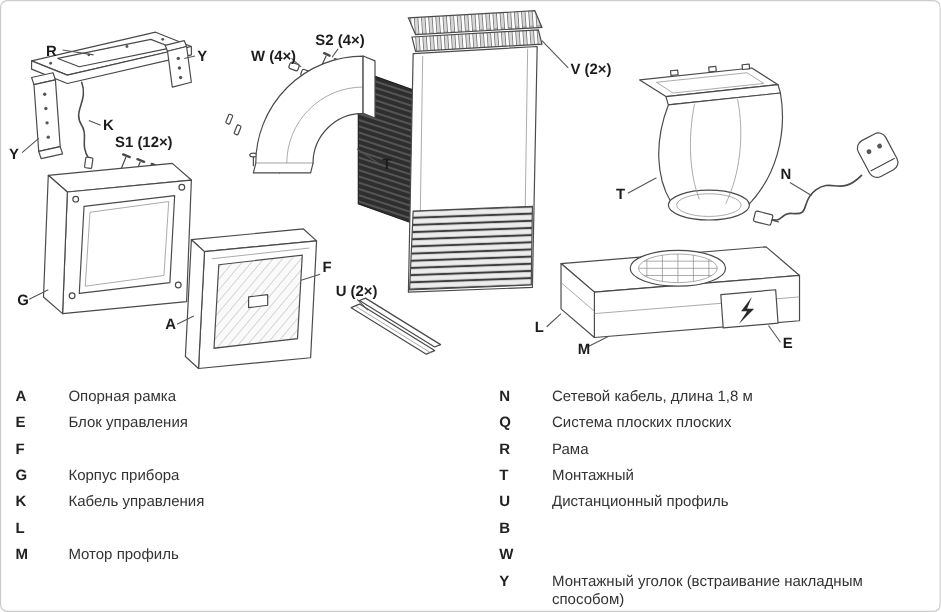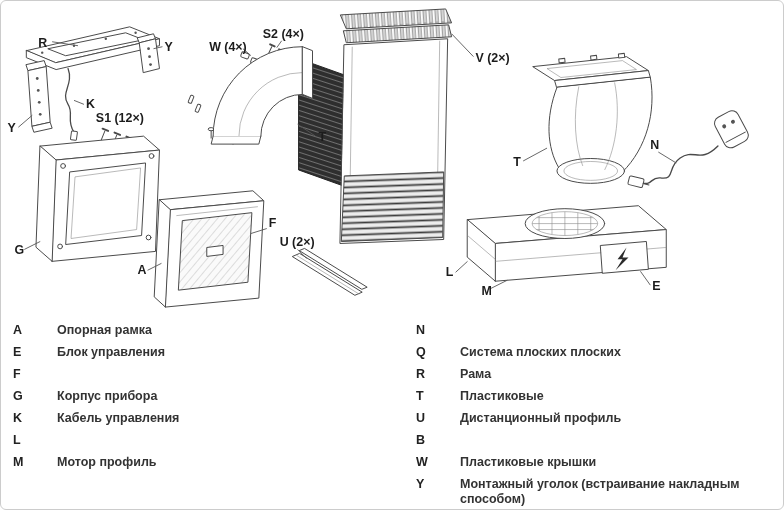--- a/index.html
+++ b/index.html
@@ -14,21 +14,21 @@
   .dot { fill:#555; stroke:none; }
   .lbl { font:bold 12.5px "Liberation Sans", sans-serif; fill:#1c1c1c; }
   .leader { fill:none; stroke:#555; stroke-width:0.9; }
 
   
   .legend { display:flex; padding:6px 8px 0 12px; }
   .col-left { width:403px; flex-shrink:0; }
   .col-right { width:345px; }
   .lrow { display:flex; margin-bottom:7px; font-size:12.5px; line-height:15px; color:#333; }
   .lkey { width:44px; flex-shrink:0; font-weight:bold; color:#222; }
-  .ltext { color:#333;font-weight:bold; }
+  .ltext { color:#333; }
 </style>
 </head>
 <body>
 
 <div class="page">
 
   <svg class="diagram" viewBox="0 0 784 318">
     <defs>
       <pattern id="corr" width="5" height="5" patternUnits="userSpaceOnUse" patternTransform="rotate(18)">
         <rect width="5" height="5" fill="#2e2e2e"></rect>
@@ -300,43 +300,43 @@
           <span class="lkey">L</span>
         </div>
       <div class="lrow">
           <span class="lkey">M</span>
           <span class="ltext">Мотор профиль</span>
         </div>
     </div>
     <div class="col-right">
       <div class="lrow">
           <span class="lkey">N</span>
+          <span class="ltext">Сетевой кабель, длина 1,8 м</span>
         </div>
       <div class="lrow">
           <span class="lkey">Q</span>
           <span class="ltext">Система плоских плоских</span>
         </div>
       <div class="lrow">
           <span class="lkey">R</span>
           <span class="ltext">Рама</span>
         </div>
       <div class="lrow">
           <span class="lkey">T</span>
-          <span class="ltext">Пластиковые</span>
+          <span class="ltext">Монтажный</span>
         </div>
       <div class="lrow">
           <span class="lkey">U</span>
           <span class="ltext">Дистанционный профиль</span>
         </div>
       <div class="lrow">
           <span class="lkey">B</span>
         </div>
       <div class="lrow">
           <span class="lkey">W</span>
-          <span class="ltext">Пластиковые крышки</span>
         </div>
       <div class="lrow">
           <span class="lkey">Y</span>
           <span class="ltext">Монтажный уголок (встраивание накладным способом)</span>
         </div>
     </div>
   </div>
 </div>
 
 </body></html>

